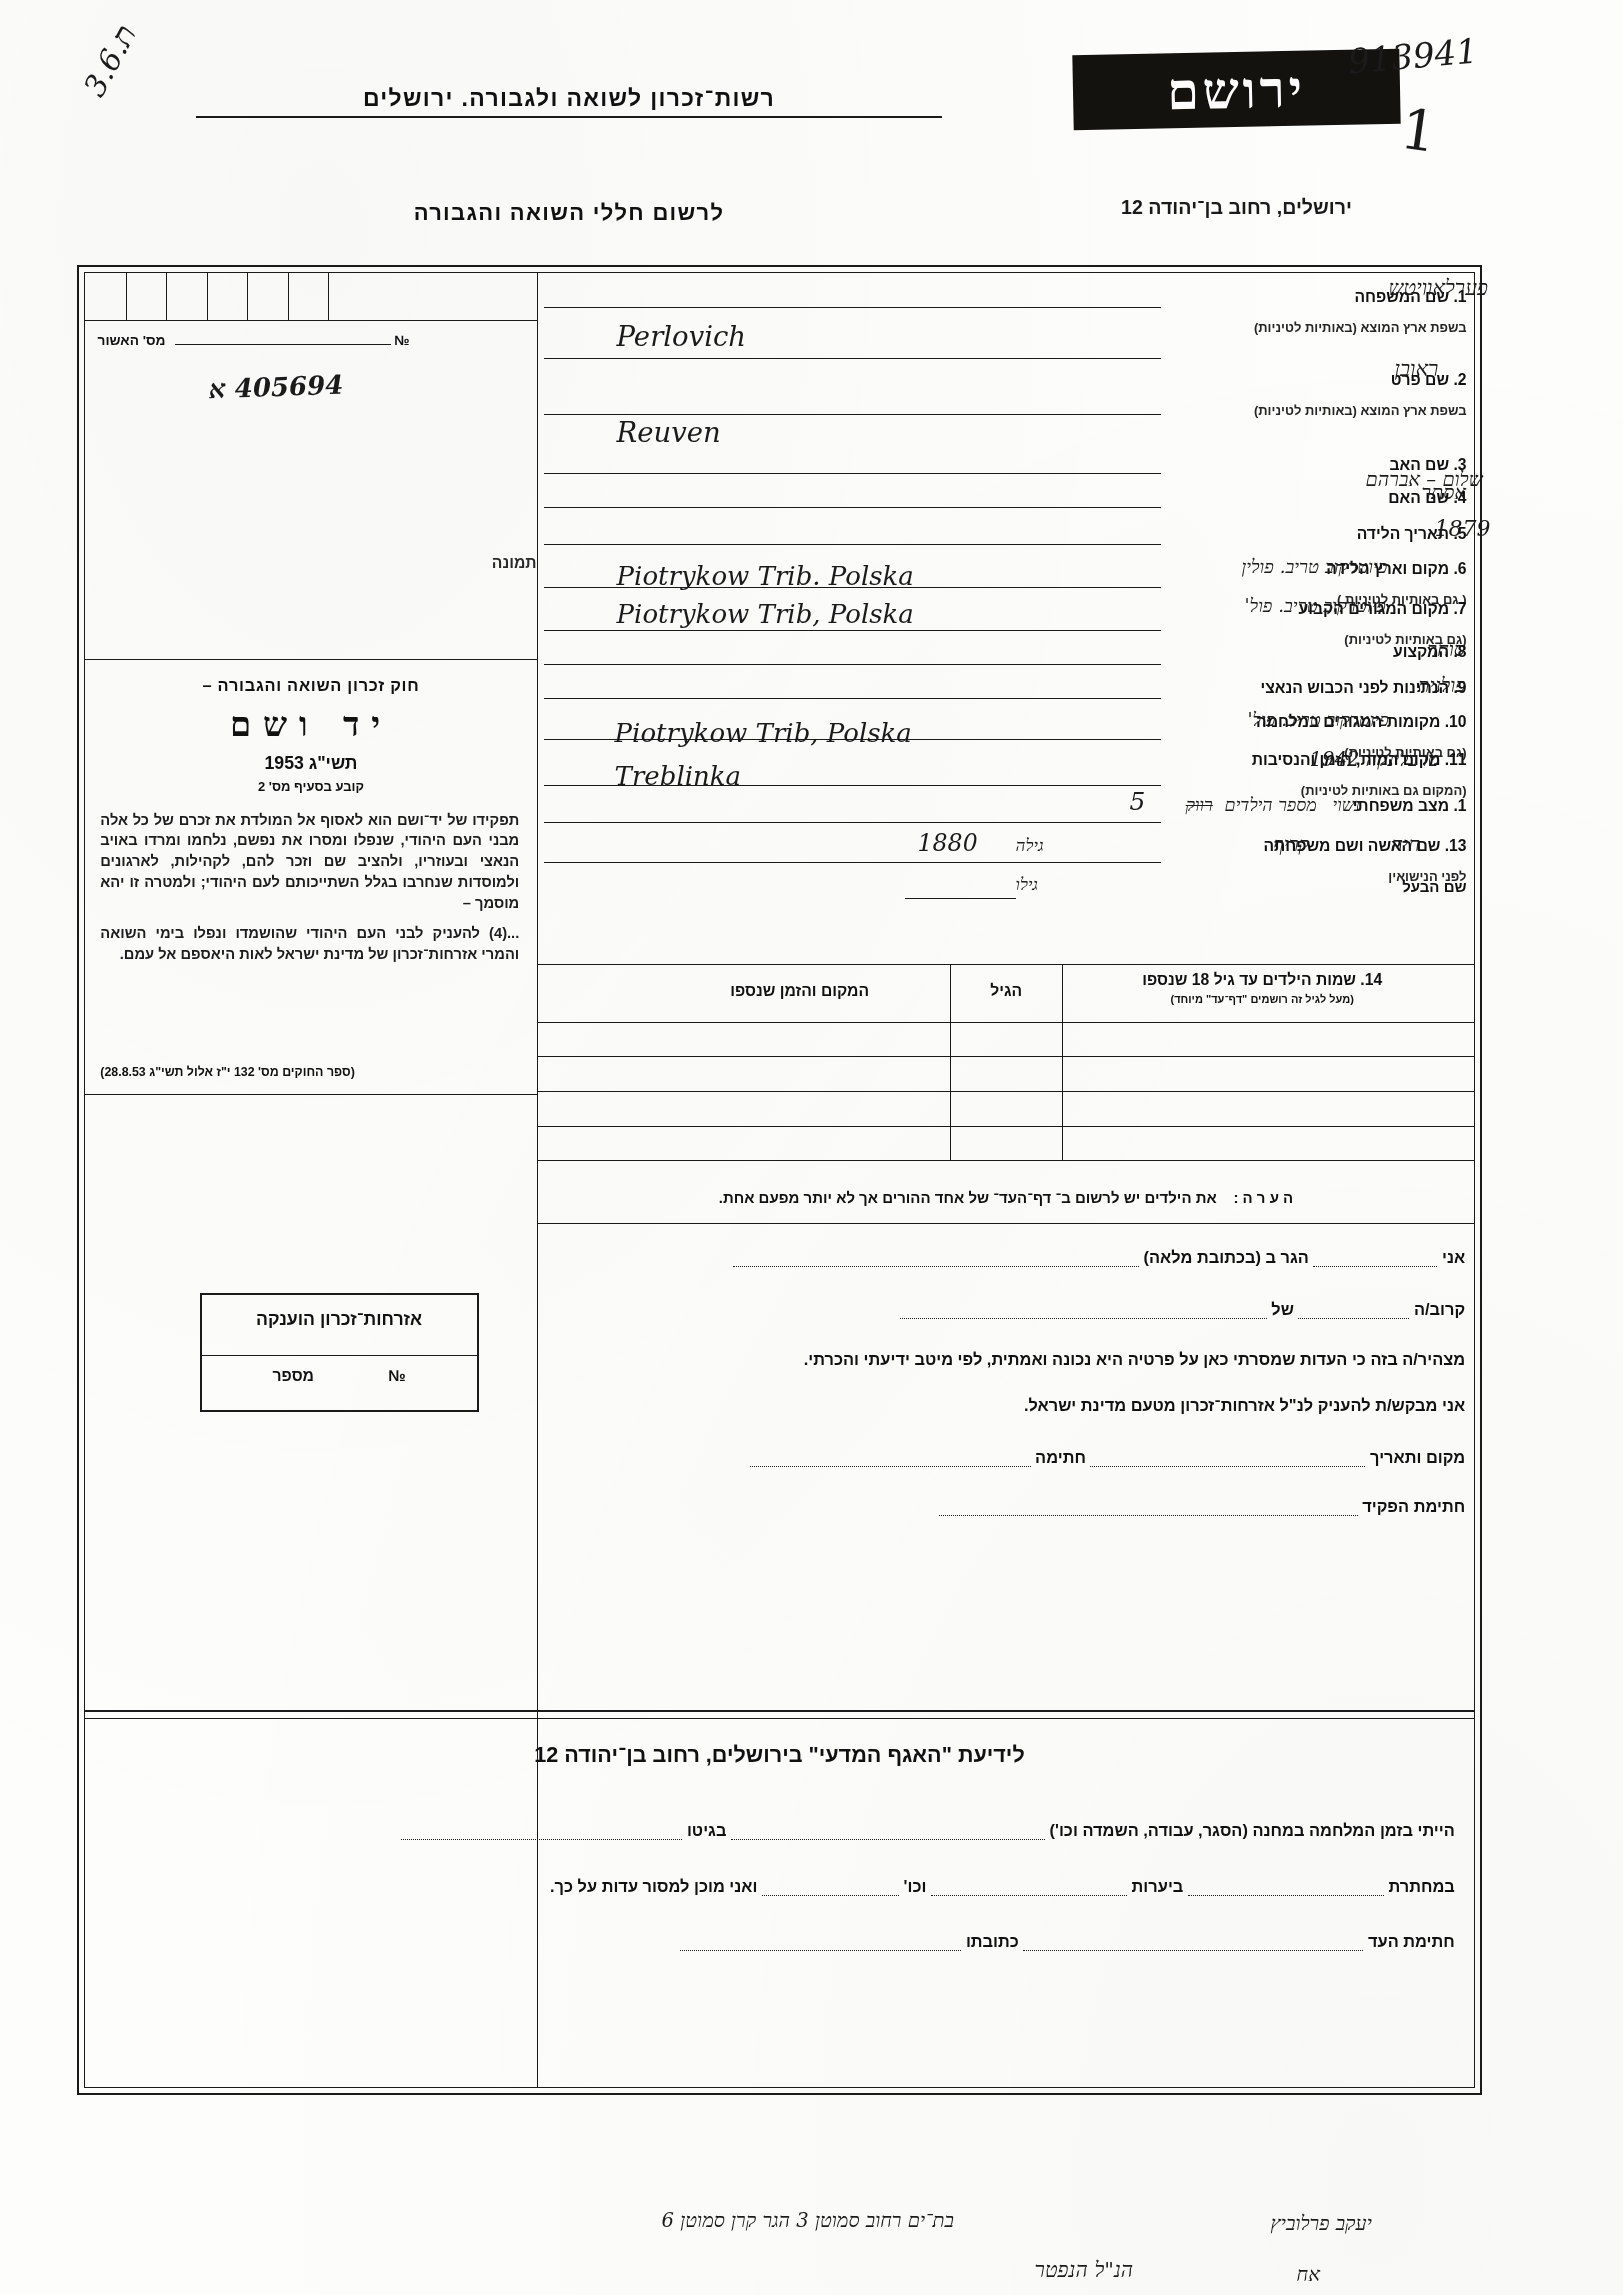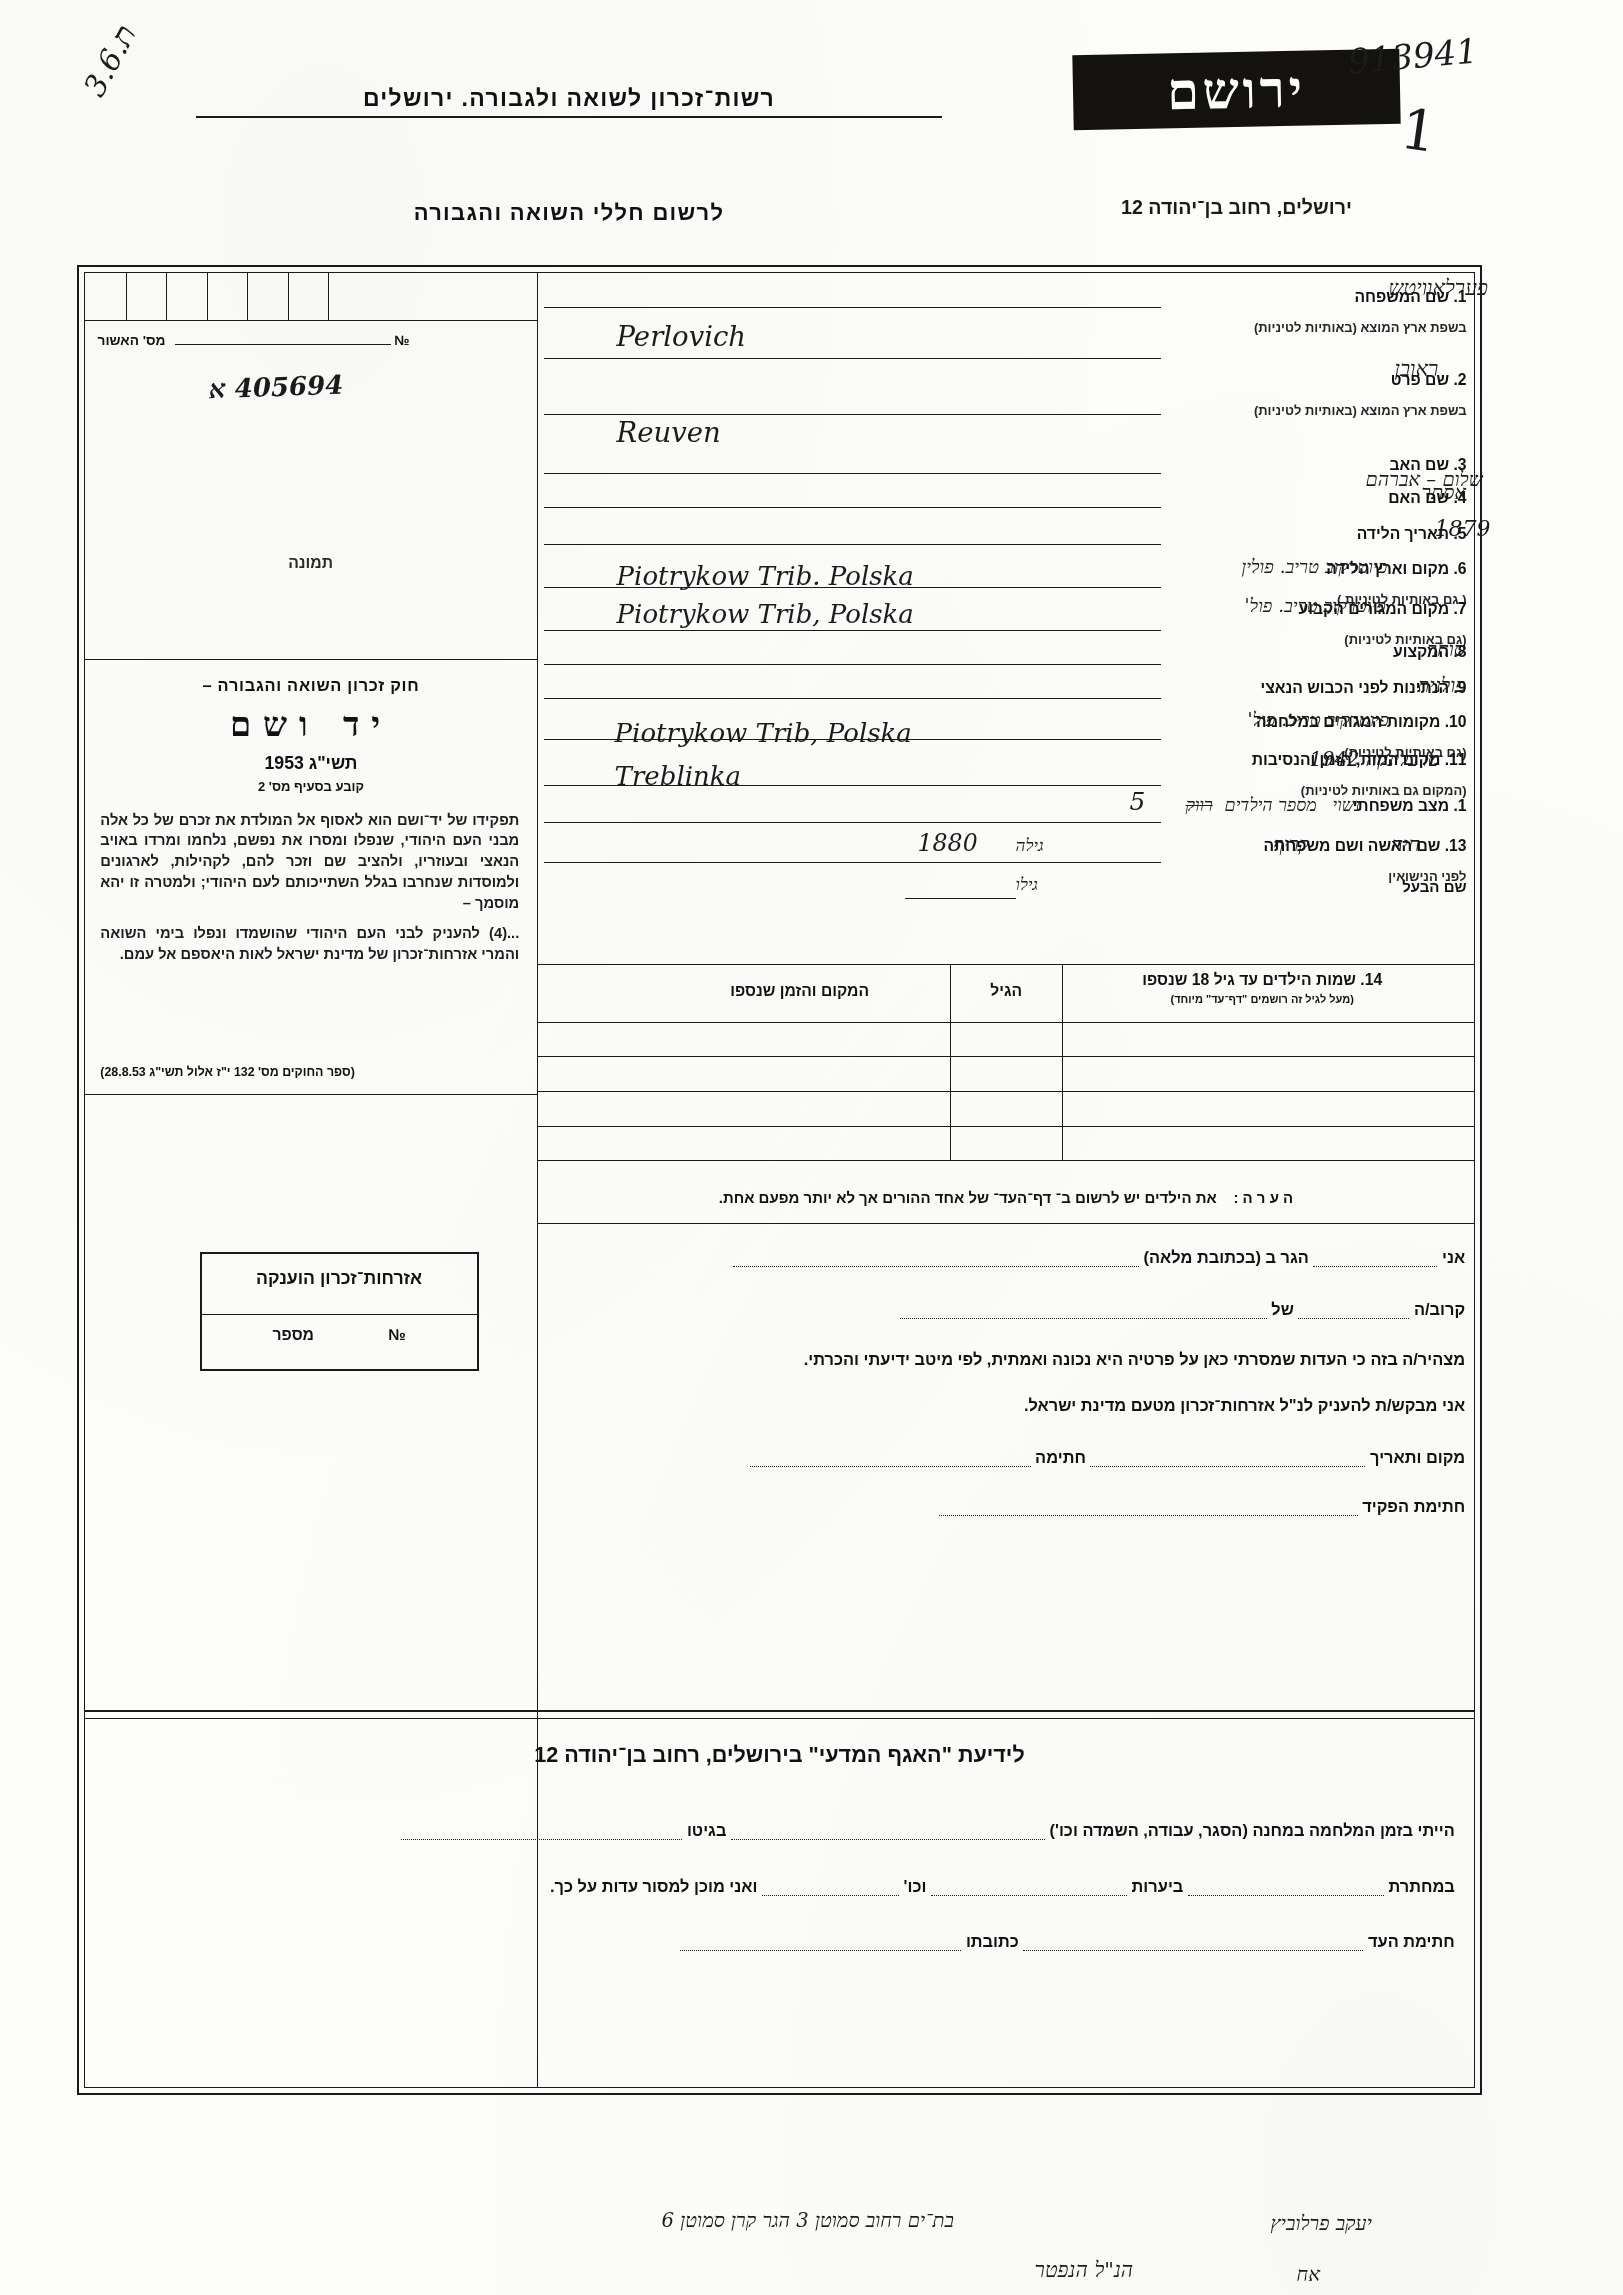--- a/index.html
+++ b/index.html
@@ -167,21 +167,21 @@
     position: absolute;
     left: 111px; top: 39px;
     font-family: "DejaVu Serif", serif;
     font-size: 26px;
     transform: rotate(-2deg);
   }
   .photo-label {
     position: absolute;
     left: 0; top: 281px;
     width: 452px;
-    text-align: center;
+    text-align: right;
     direction: rtl;
     font-size: 15.7px;
     font-weight: 700;
     color: #2a2a2a;
   }
   .left-hr {
     position: absolute;
     left: 0; top: 386px;
     width: 452px; height: 1.3px; background: #1a1a1a;
   }
@@ -220,21 +220,21 @@
     font-size: 12.4px;
     font-weight: 700;
   }
   .left-hr2 {
     position: absolute;
     left: 0; top: 821px;
     width: 452px; height: 1.3px; background: #1a1a1a;
   }
   .citizen-box {
     position: absolute;
-    left: 115px; top: 979px;
+    left: 115px; top: 1020px;
     width: 275px; height: 115px;
     border: 2px solid #1a1a1a;
   }
   .citizen-box .cb-title {
     position: absolute;
     left: 0; right: 0; top: 14.4px;
     text-align: center;
     direction: rtl;
     font-size: 17.7px;
     font-weight: 700;

